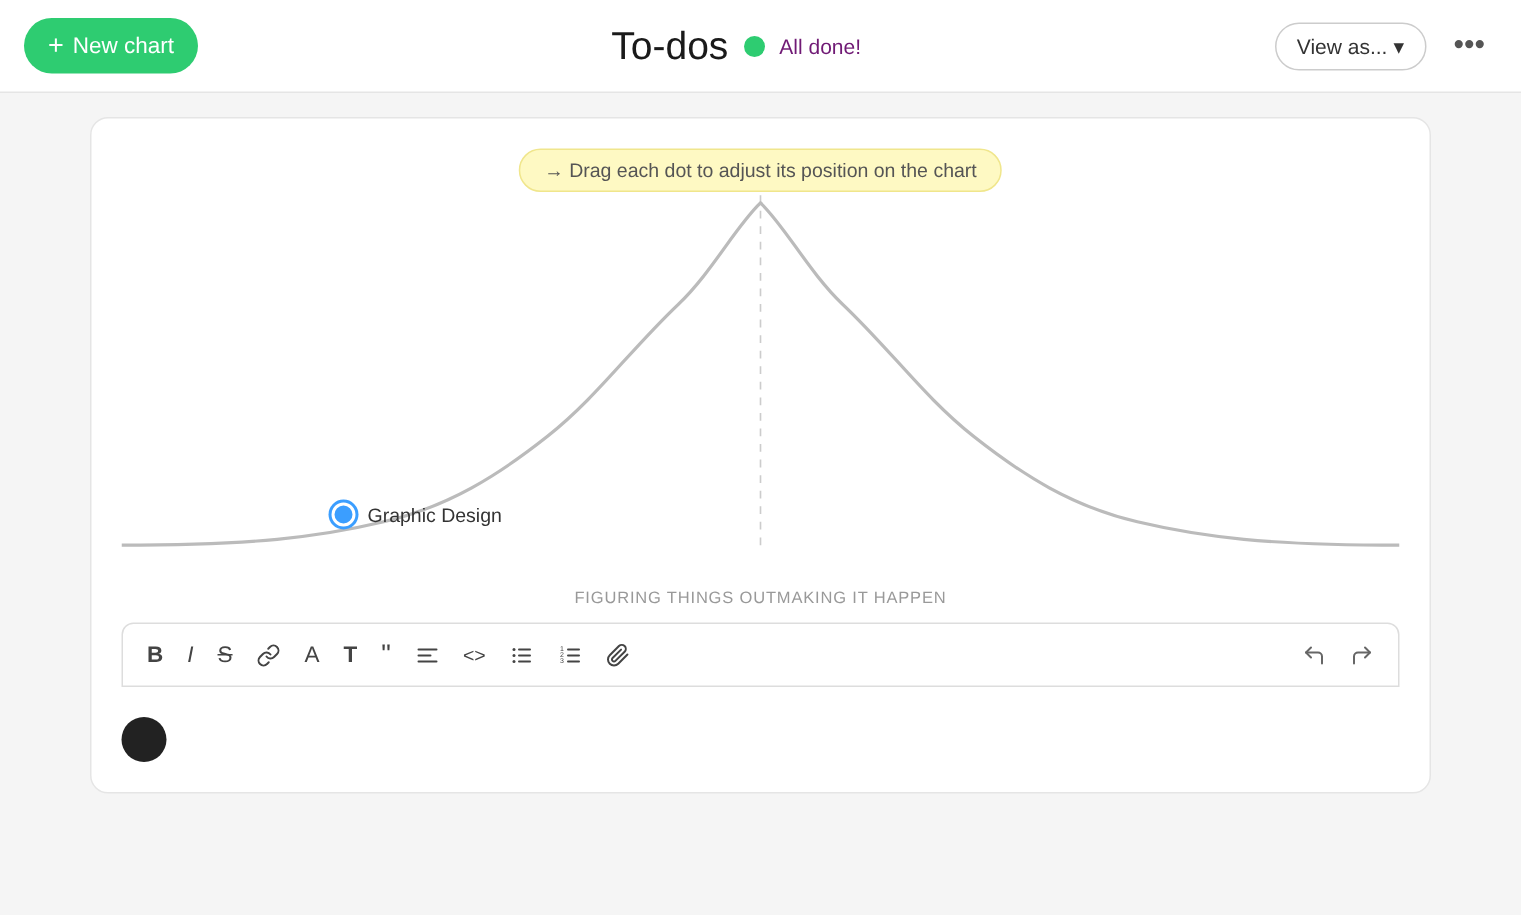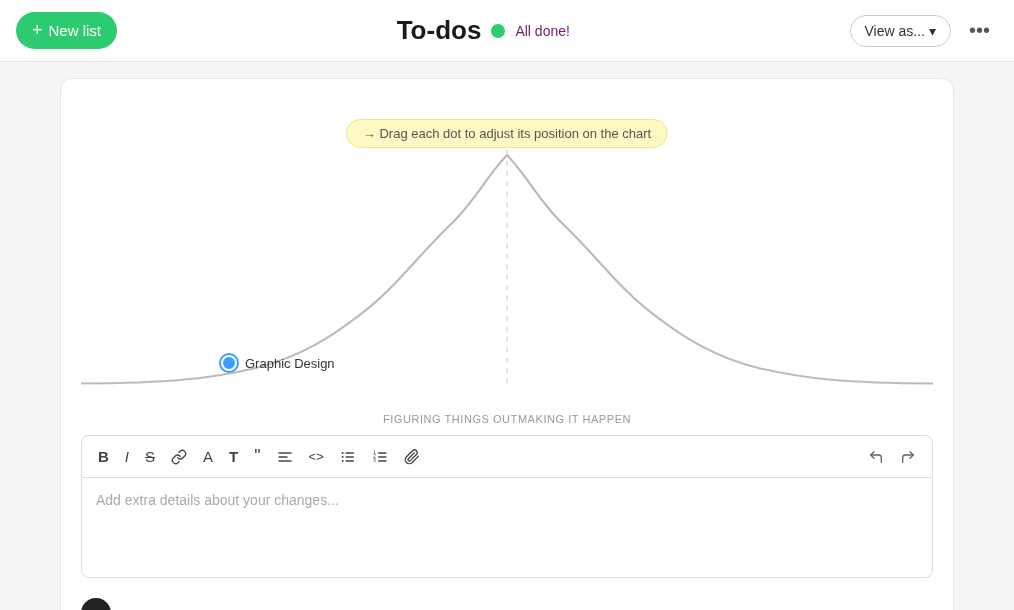--- a/index.html
+++ b/index.html
@@ -39,21 +39,21 @@
       font-size: 18px;
       font-weight: 300;
     }
     .header-center {
       display: flex;
       align-items: center;
       gap: 10px;
     }
     .header-title {
       font-size: 26px;
-      font-weight: 700;
+      font-weight: 400;
       color: #1a1a1a;
     }
     .status-dot {
       width: 14px;
       height: 14px;
       border-radius: 50%;
       background: #2ecc71;
       display: inline-block;
     }
     .all-done {
@@ -99,21 +99,20 @@
       border-radius: 12px;
       border: 1px solid #e5e5e5;
       padding: 20px;
     }
 
     
     .chart-area {
       position: relative;
       height: 280px;
       margin-bottom: 8px;
-      margin-top: 20px;
     }
 
     .drag-tooltip {
       position: absolute;
       top: 0;
       left: 50%;
       transform: translateX(-50%);
       background: #fef9c3;
       border: 1px solid #f0e68c;
       border-radius: 20px;
@@ -206,21 +205,21 @@
       align-items: center;
       justify-content: center;
     }
   </style>
 </head>
 <body>
 
 <div class="header">
   <button class="new-list-btn">
     <span class="plus">+</span>
-    <span>New list</span>
+    <span>New chart</span>
   </button>
 
   <div class="header-center">
     <span class="header-title">To-dos</span>
     <span class="status-dot"></span>
     <span class="all-done">All done!</span>
   </div>
 
   <div class="header-right">
     <button class="view-as-btn">
@@ -316,23 +315,20 @@
           </button>
           <button class="toolbar-btn">
             <svg width="16" height="16" viewBox="0 0 24 24" fill="none" stroke="#666" stroke-width="2" stroke-linecap="round" stroke-linejoin="round">
                 <polyline points="15 14 20 9 15 4"></polyline>
                 <path d="M4 20v-7a4 4 0 0 1 4-4h12"></path>
               </svg>
           </button>
         </div>
       </div>
 
-      <div class="editor-body">
-        <span>Add extra details about your changes...</span>
-      </div>
     </div>
 
     <div class="notify-section">
       <div class="notify-row">
         <div class="notify-icon">
           
         </div>
 
       </div>
     </div>

